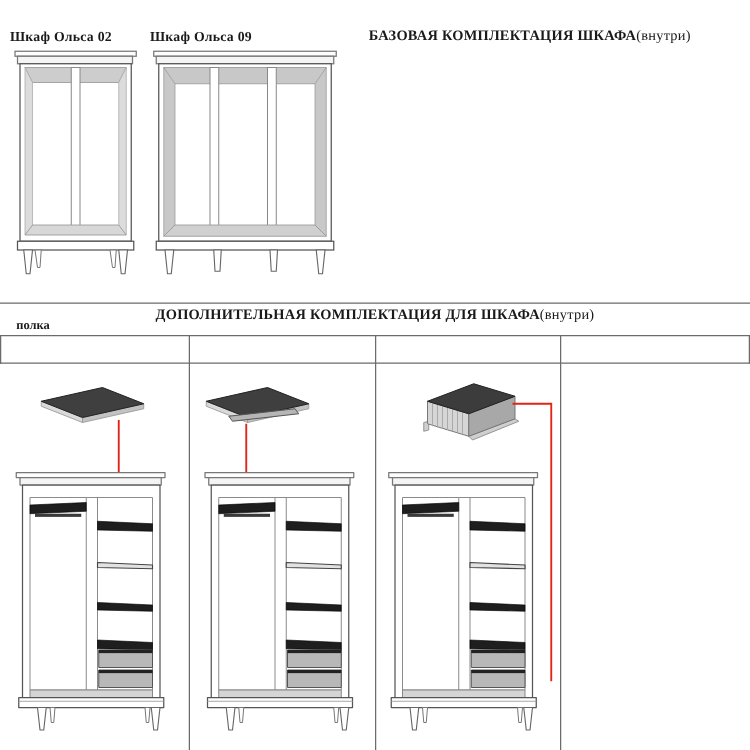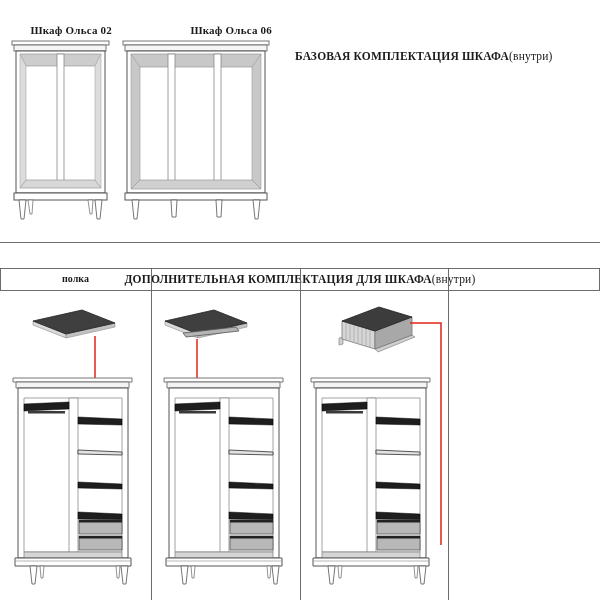--- a/index.html
+++ b/index.html
@@ -1,26 +1,26 @@
 <!DOCTYPE html>
 <html><head>
 <meta charset="utf-8">
 <style>
   html,body{margin:0;padding:0;background:#fff;}
   .page{position:relative;width:600px;height:600px;background:#ffffff;overflow:hidden;
         font-family:"Liberation Serif", serif;color:#1a1a1a;}
   .abs{position:absolute;}
-  .w-label{position:absolute;top:24px;text-align:right;font-weight:bold;font-size:11px;letter-spacing:.2px;}
-  .sec-title{position:absolute;font-weight:bold;font-size:11.5px;letter-spacing:.2px;white-space:nowrap;margin-top:27px;}
+  .w-label{position:absolute;top:24px;text-align:left;font-weight:bold;font-size:11px;letter-spacing:.2px;}
+  .sec-title{position:absolute;font-weight:bold;font-size:11.5px;letter-spacing:.2px;white-space:nowrap;}
   .sec-title .note{font-weight:normal;}
   .center{text-align:center;}
   .hline{position:absolute;height:1px;background:#6b6b6b;}
   .vline{position:absolute;width:1px;background:#6b6b6b;}
-  .hcell{position:absolute;top:269px;height:20px;line-height:20px;text-align:center;
-         font-size:10px;white-space:nowrap;}
+  .hcell{position:absolute;top:251px;height:20px;line-height:20px;text-align:left;
+         font-size:10px;white-space:nowrap;margin-left:13px;}
   .hcell .b{font-weight:bold;}
   svg{display:block;}
 </style>
 </head>
 <body>
 
 <div class="page">
 
   <svg width="0" height="0" class="abs" style="left:0;top:0" aria-hidden="true">
     <defs>
@@ -55,21 +55,21 @@
 
         <polygon points="17,188 24,188 22,206 19,206" fill="#fff" stroke="#666" stroke-width="0.9"></polygon>
         <polygon points="27,188 31,188 30,200 28,200" fill="#fff" stroke="#777" stroke-width="0.8"></polygon>
         <polygon points="103,188 107,188 106,200 104,200" fill="#fff" stroke="#777" stroke-width="0.8"></polygon>
         <polygon points="108,188 115,188 113,206 110,206" fill="#fff" stroke="#666" stroke-width="0.9"></polygon>
       </g>
     </defs>
   </svg>
 
   <div class="w-label" style="left:8px;width:104px">Шкаф Ольса 02</div>
-  <div class="w-label" style="left:120px;width:152px">Шкаф Ольса 06</div>
+  <div class="w-label" style="left:120px;width:152px">Шкаф Ольса 09</div>
   <div class="sec-title" style="left:295px;top:23px">
     <span>БАЗОВАЯ КОМПЛЕКТАЦИЯ ШКАФА</span><span class="note">(внутри)</span>
   </div>
 
   <svg class="abs" style="left:8px;top:40px" width="104" height="182" viewBox="0 0 104 182">
     <rect x="4" y="1" width="97" height="4" fill="#fdfdfd" stroke="#777" stroke-width="1"></rect>
     <rect x="6" y="5" width="92" height="6" fill="#f5f5f5" stroke="#777" stroke-width="1"></rect>
     <rect x="8" y="11" width="89" height="142" fill="#ffffff" stroke="#555" stroke-width="1"></rect>
     <polygon points="12,14 93,14 87,26 18,26" fill="#cdcdcd" stroke="#9a9a9a" stroke-width="0.7"></polygon>
     <polygon points="12,14 18,26 18,142 12,148" fill="#dcdcdc" stroke="#aaa" stroke-width="0.6"></polygon>

